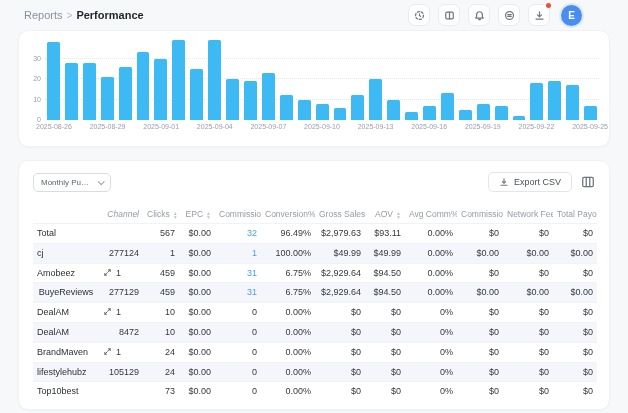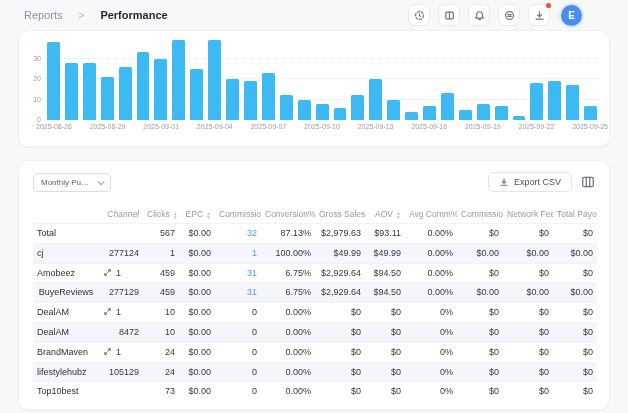--- a/index.html
+++ b/index.html
@@ -2,21 +2,21 @@
 <html><head>
 <meta charset="utf-8">
 <style>
   * { margin:0; padding:0; box-sizing:border-box; }
   html,body { width:628px; height:413px; overflow:hidden; background:#f7f8fa;
     font-family:"Liberation Sans", sans-serif; color:#23272e; }
 
   
   .topbar { height:30px; display:flex; align-items:center; justify-content:space-between;
     padding:0 46px 0 24px; }
-  .crumbs { font-size:11px; display:flex; gap:16px; align-items:center; }
+  .crumbs { font-size:11px; display:flex; gap:4px; align-items:center; }
   .crumbs .sec { color:#8b919b; }
   .crumbs .sep { color:#b4b9c1; font-size:10px; }
   .crumbs .cur { color:#1f242b; font-weight:700; }
   .topicons { display:flex; align-items:center; gap:8px; }
   .iconbtn { position:relative; width:22px; height:22px; border:1px solid #e9ebef; border-radius:7px;
     background:#fff; display:flex; align-items:center; justify-content:center; cursor:pointer; }
   .iconbtn svg { stroke:#6f7680; fill:none; stroke-width:1.1; stroke-linecap:round; stroke-linejoin:round; }
   .dot { position:absolute; top:-2px; right:-2px; width:5px; height:5px; border-radius:50%;
     background:#f4493c; }
   .avatar { width:21px; height:21px; border-radius:50%; background:#4a8df0; color:#fff;
@@ -230,21 +230,21 @@
           <th style="text-align: right;"><span>Total Payout</span></th>
         </tr>
       </thead>
     <tbody>
         <tr class="total">
           <td class="name" style="text-align: left;">Total</td>
           <td style="text-align: right;"></td>
           <td style="text-align: right;">567</td>
           <td style="text-align: right;">$0.00</td>
           <td class="link" style="text-align: right;">32</td>
-          <td style="text-align: right;">87.13%</td>
+          <td style="text-align: right;">96.49%</td>
           <td style="text-align: right;">$2,979.63</td>
           <td style="text-align: right;">$93.11</td>
           <td style="text-align: right;">0.00%</td>
           <td style="text-align: right;">$0</td>
           <td style="text-align: right;">$0</td>
           <td style="text-align: right;">$0</td>
         </tr>
         <tr class="child">
           <td class="name" style="text-align: left;">cj</td>
           <td style="text-align: right;">277124</td>

